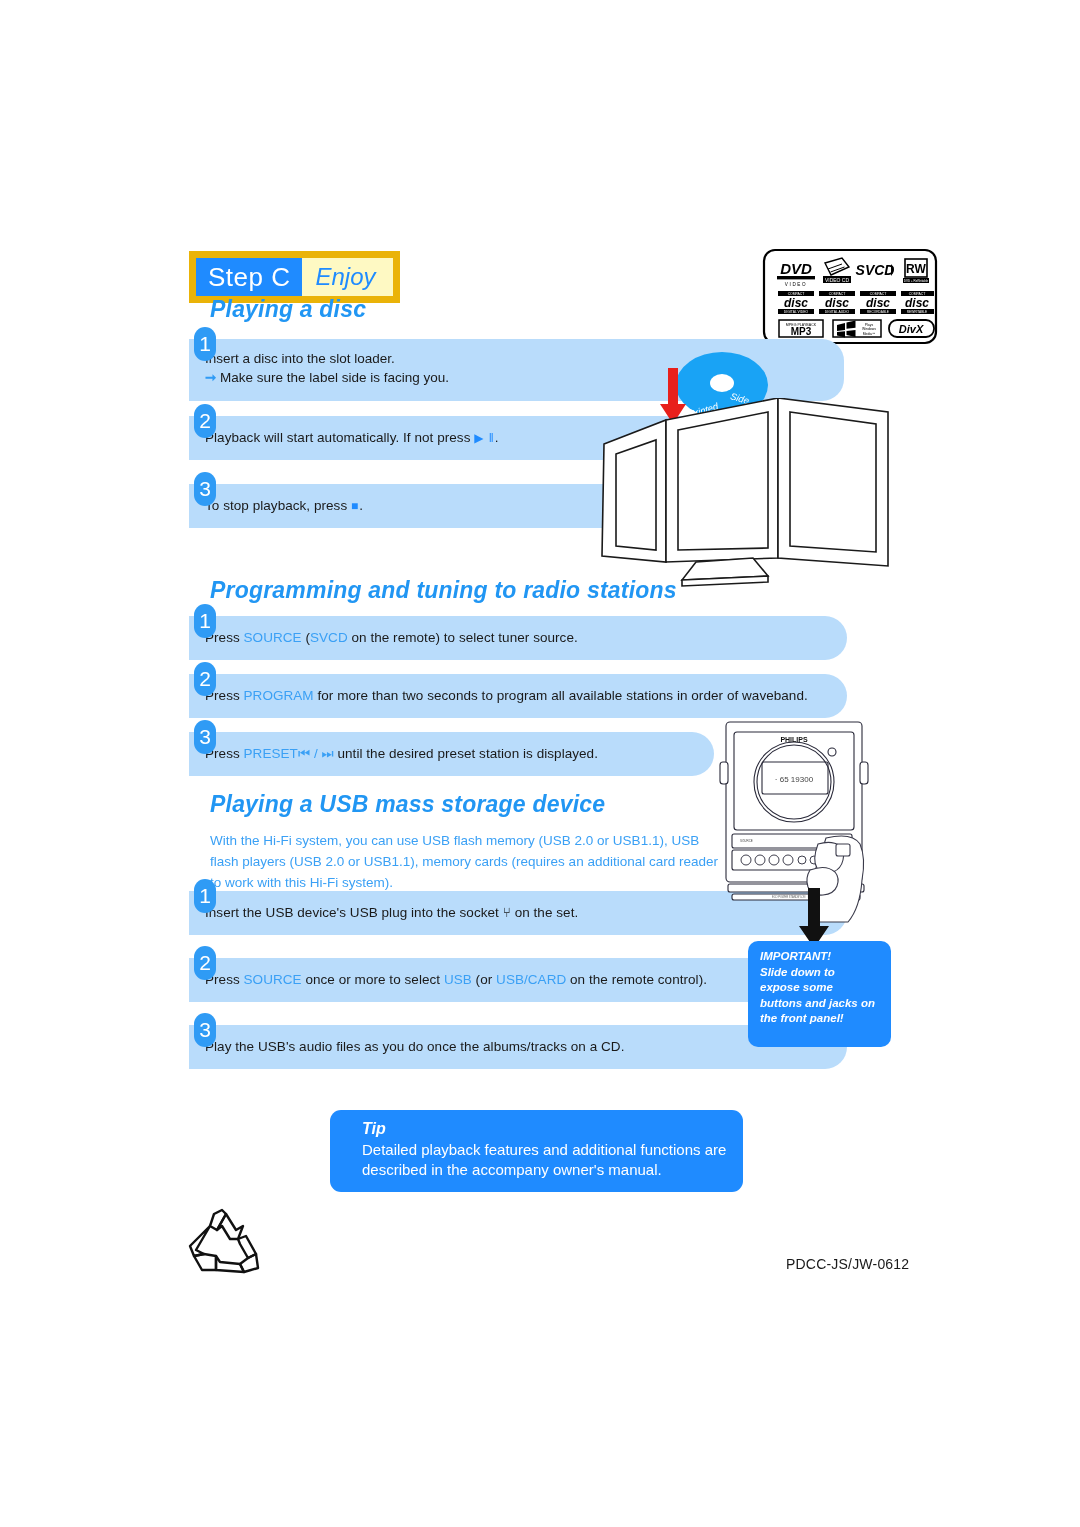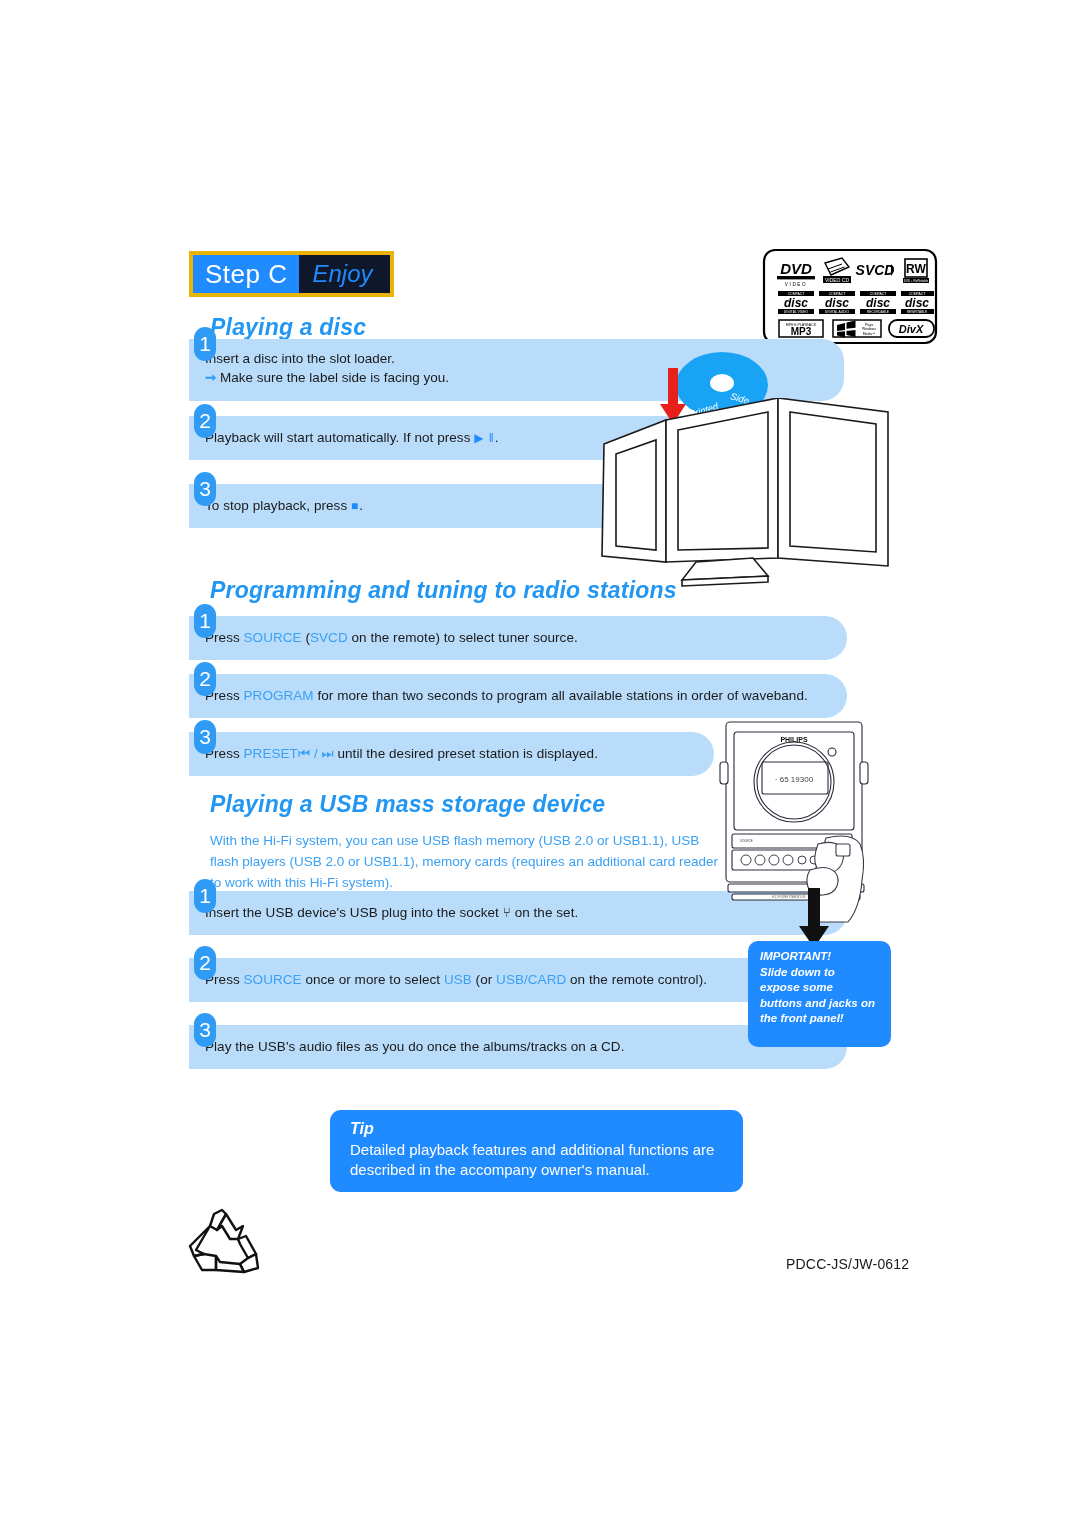--- a/index.html
+++ b/index.html
@@ -21,53 +21,53 @@
     height: 1527px;
   }
 
   
   .step-header {
     position: absolute;
     left: 189px;
     top: 251px;
     display: flex;
     align-items: flex-end;
-    border: 4px solid #eab308;
+    border: 7px solid #eab308;
     height: 38px;
   }
   .step-header .step-label {
     background: #1f8bff;
     color: #ffffff;
     font-size: 26px;
     line-height: 38px;
     padding: 0 11px 0 12px;
     letter-spacing: 0.5px;
     white-space: nowrap;
   }
   .step-header .step-enjoy {
-    background: #0f172a;
+    background: #fef9c3;
     color: #1f8bff;
     font-size: 24px;
     font-style: italic;
     line-height: 38px;
     padding: 0 17px 0 14px;
     white-space: nowrap;
   }
 
   
   .sec-title {
     position: absolute;
     color: #2196f3;
     font-size: 23px;
     font-style: italic;
     font-weight: bold;
     letter-spacing: 0.2px;
     white-space: nowrap;
   }
-  #title-disc { left: 210px; top: 314px; }
+  #title-disc { left: 210px; top: 296px; }
   #title-radio { left: 210px; top: 577px; }
   #title-usb { left: 210px; top: 791px; }
 
   
   .step-row {
     position: absolute;
     height: 56px;
   }
   .step-bar {
     position: absolute;
@@ -150,21 +150,21 @@
 
   
   #tip-box {
     position: absolute;
     left: 330px;
     top: 1110px;
     width: 413px;
     height: 82px;
     background: #1f8bff;
     border-radius: 11px;
-    padding: 10px 0 0 20px;
+    padding: 10px 0 0 32px;
     box-sizing: border-box;
   }
   #tip-box .tip-title {
     color: #ffffff;
     font-size: 16px;
     font-style: italic;
     font-weight: bold;
     margin-bottom: 2px;
   }
   #tip-box .tip-body {

